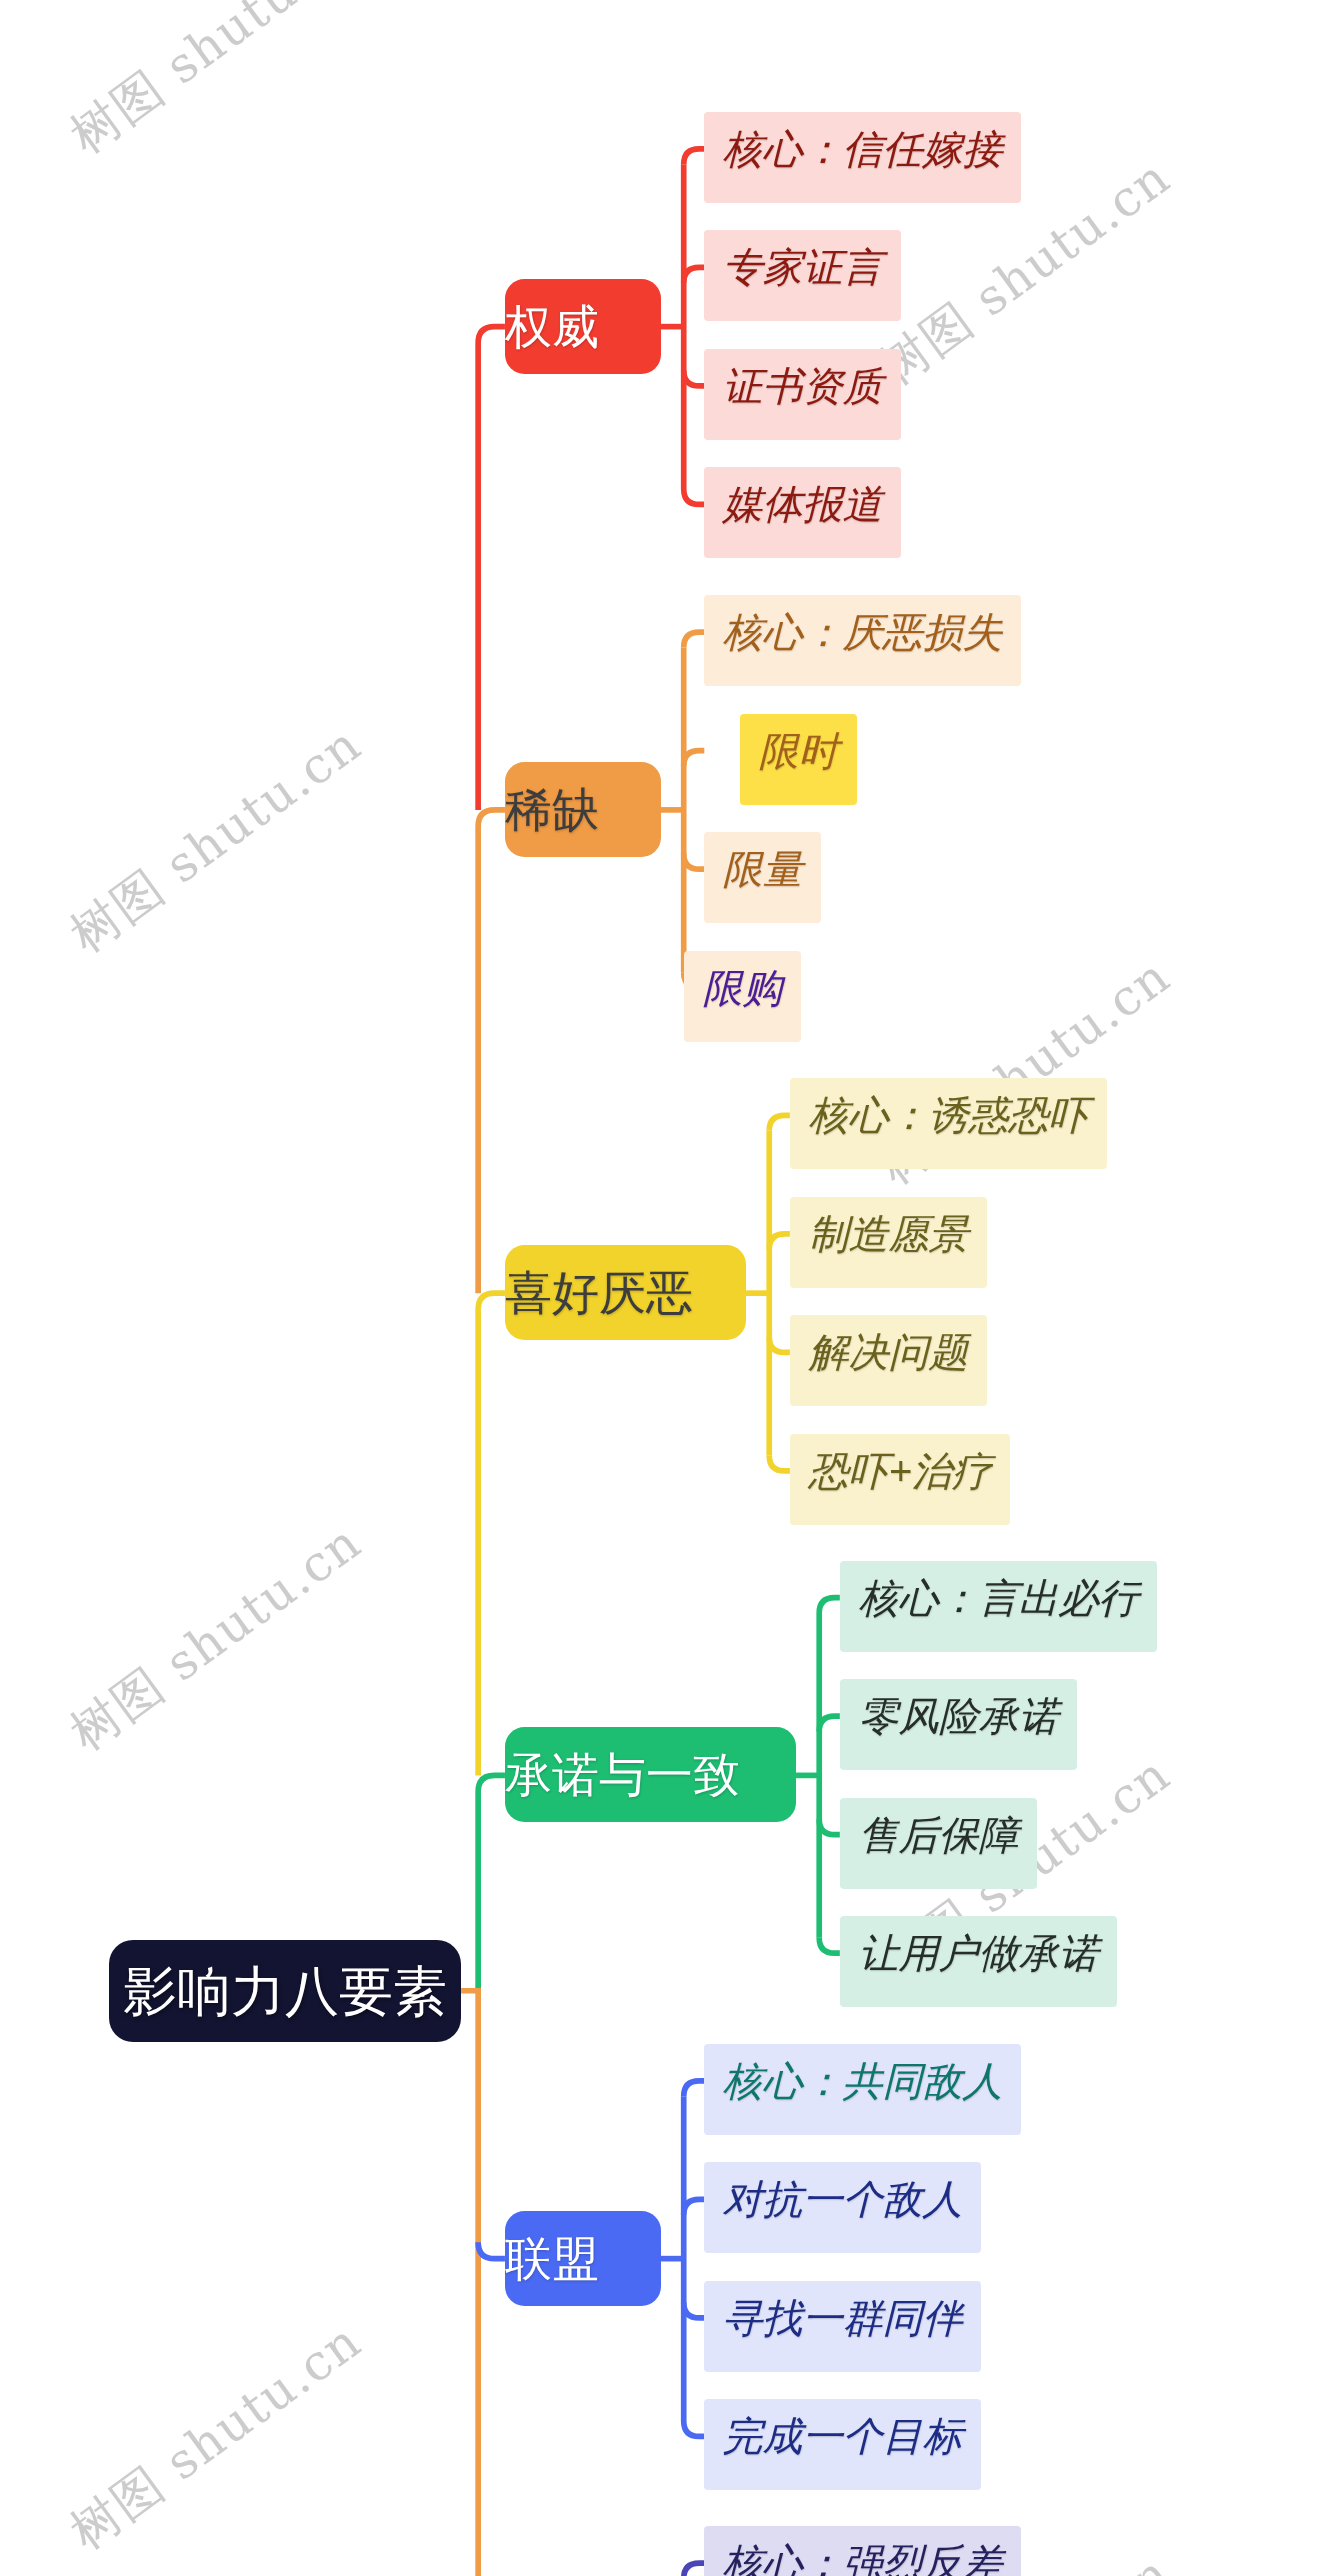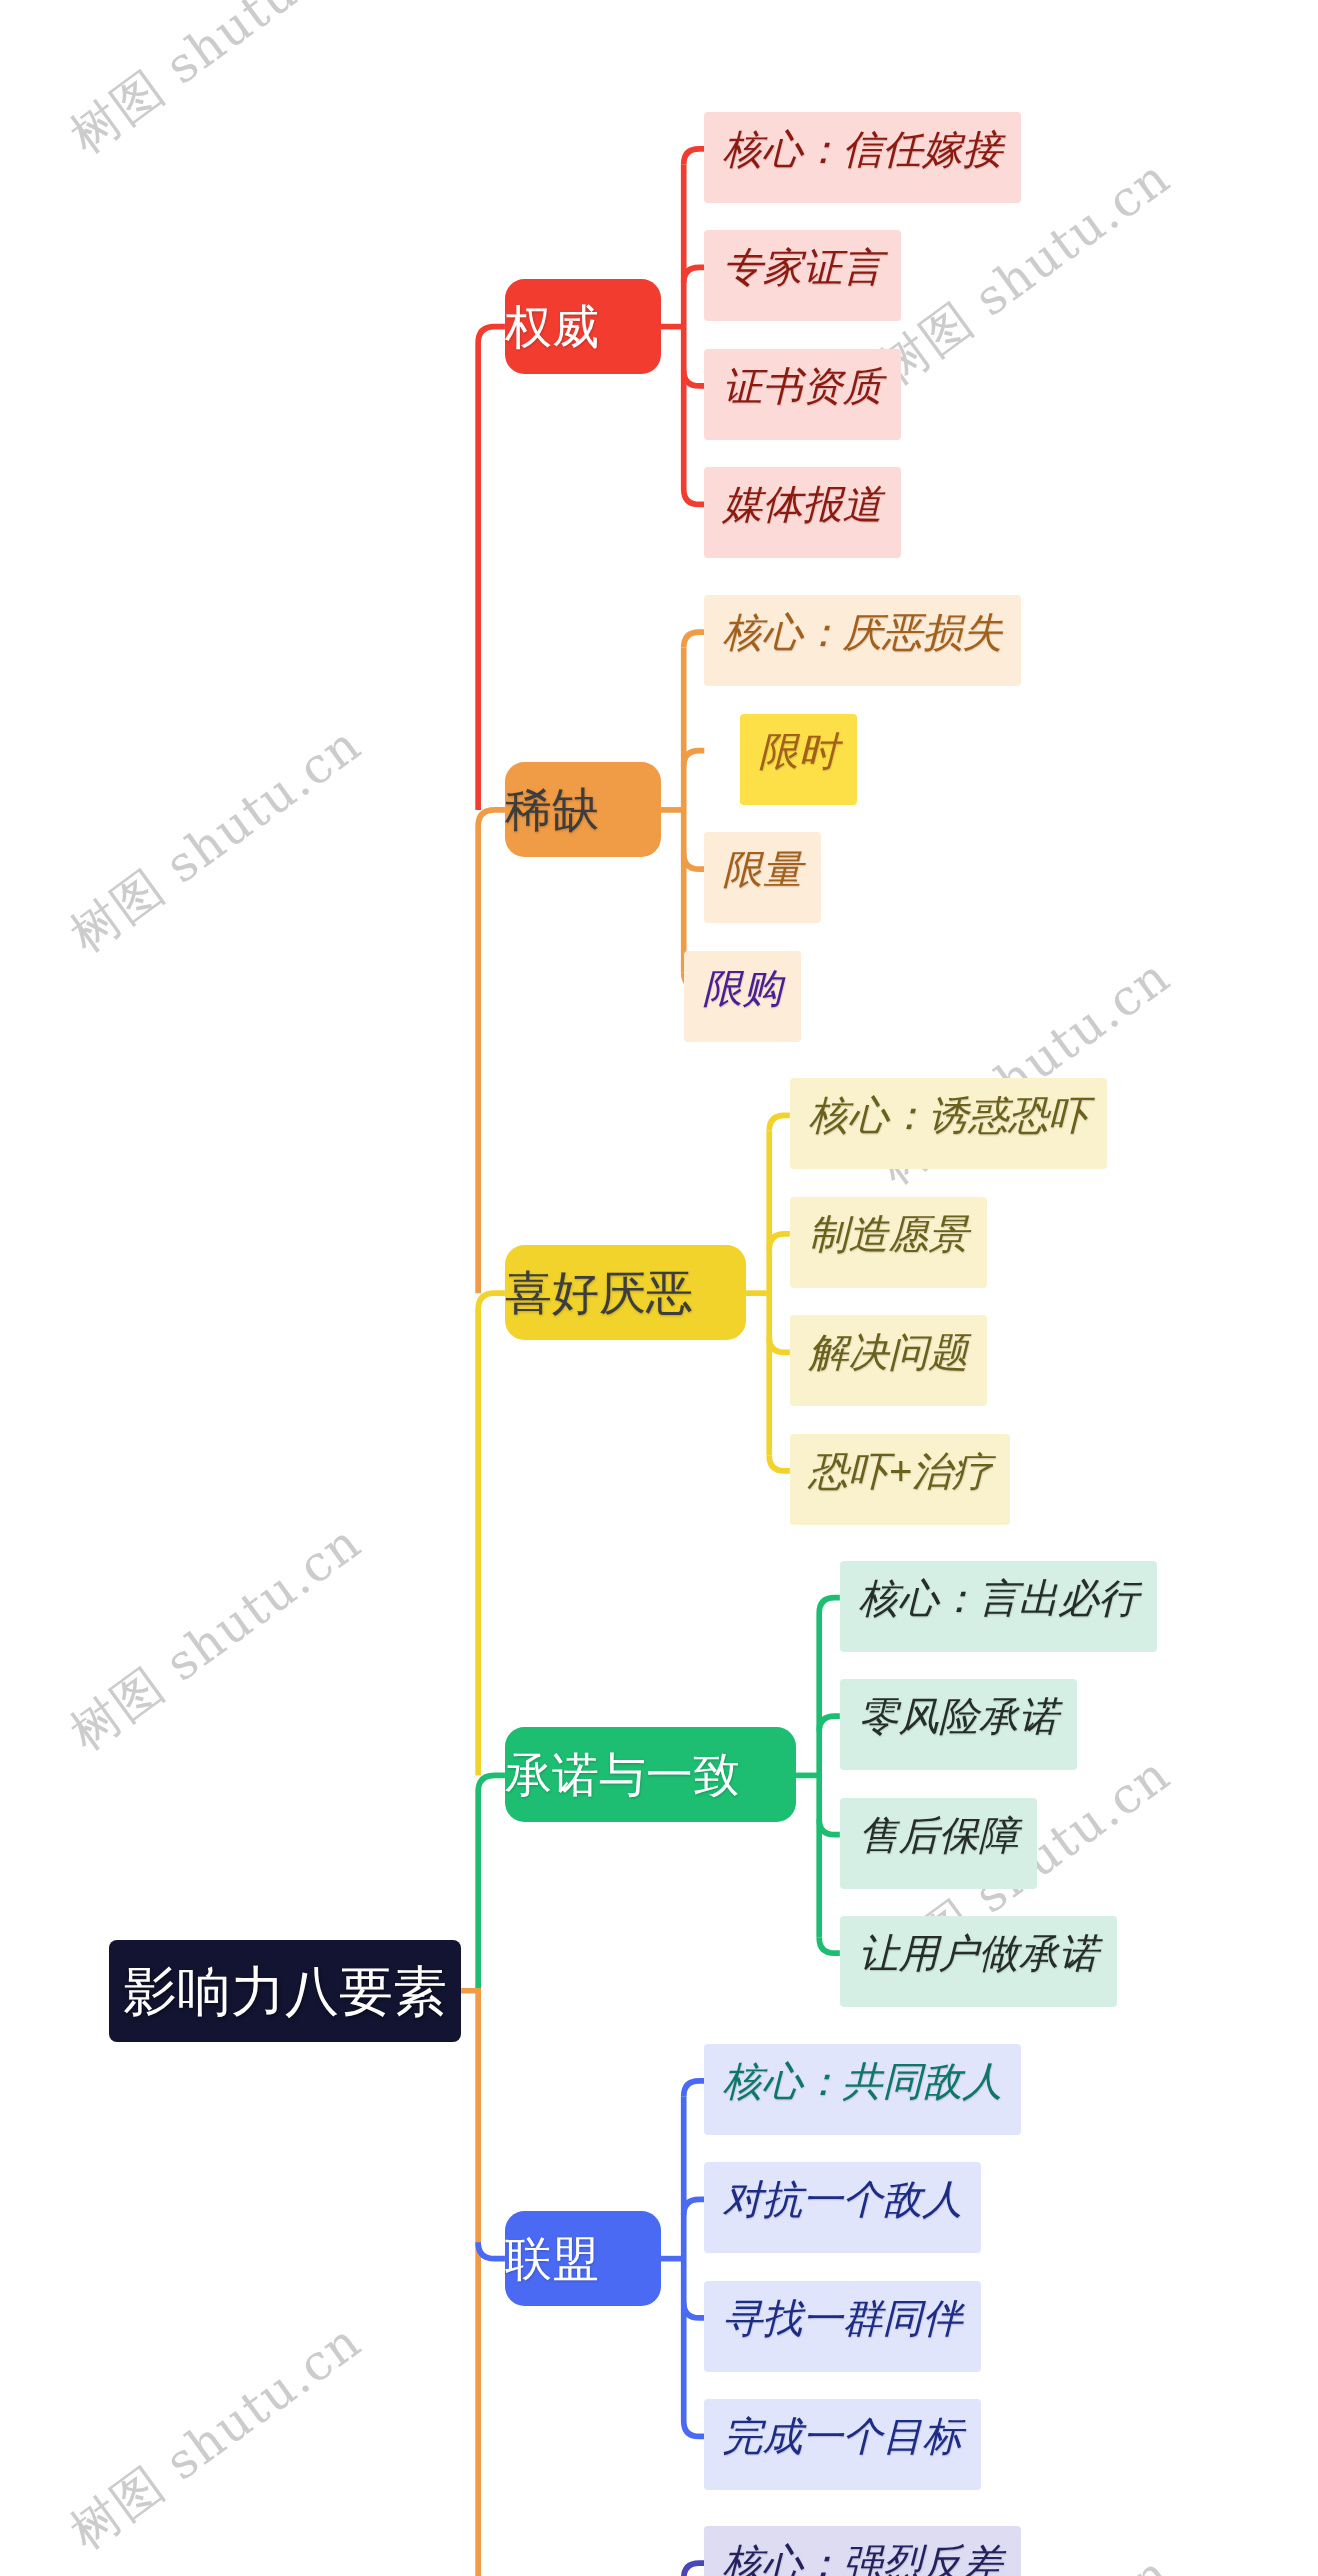--- a/index.html
+++ b/index.html
@@ -8,21 +8,21 @@
     font-family:"Liberation Sans", sans-serif;overflow:hidden;
   }
   .wm{
     position:absolute;z-index:0;color:#c0c0c0;opacity:.8;
     font-family:"DejaVu Serif", serif;font-size:49px;white-space:nowrap;
     transform:translate(-50%,-50%) rotate(-36deg);letter-spacing:1.5px;
   }
   #connectors{position:absolute;left:0;top:0;z-index:1;}
   .node{position:absolute;z-index:2;box-sizing:border-box;white-space:nowrap;}
   .root-node{
-    left:109px;top:1940px;width:352px;height:102px;border-radius:8px;
+    left:109px;top:1940px;width:352px;height:102px;border-radius:24px;
     background:#131431;color:#ffffff;font-size:54px;line-height:102px;
     text-align:center;text-shadow:1px 1.5px 4.1px rgba(0,0,0,.45);
   }
   .branch-title{
     left:505px;height:95px;border-radius:19.6px;font-size:47px;line-height:95px;
     text-shadow:0.5px 1px 2.6px rgba(0,0,0,.22);
   }
   .child-node{
     height:91px;border-radius:4px;font-size:40px;line-height:75px;
     padding:0 18.5px;text-shadow:0.5px 1px 1.5px rgba(0,0,0,.18);font-style:italic;

